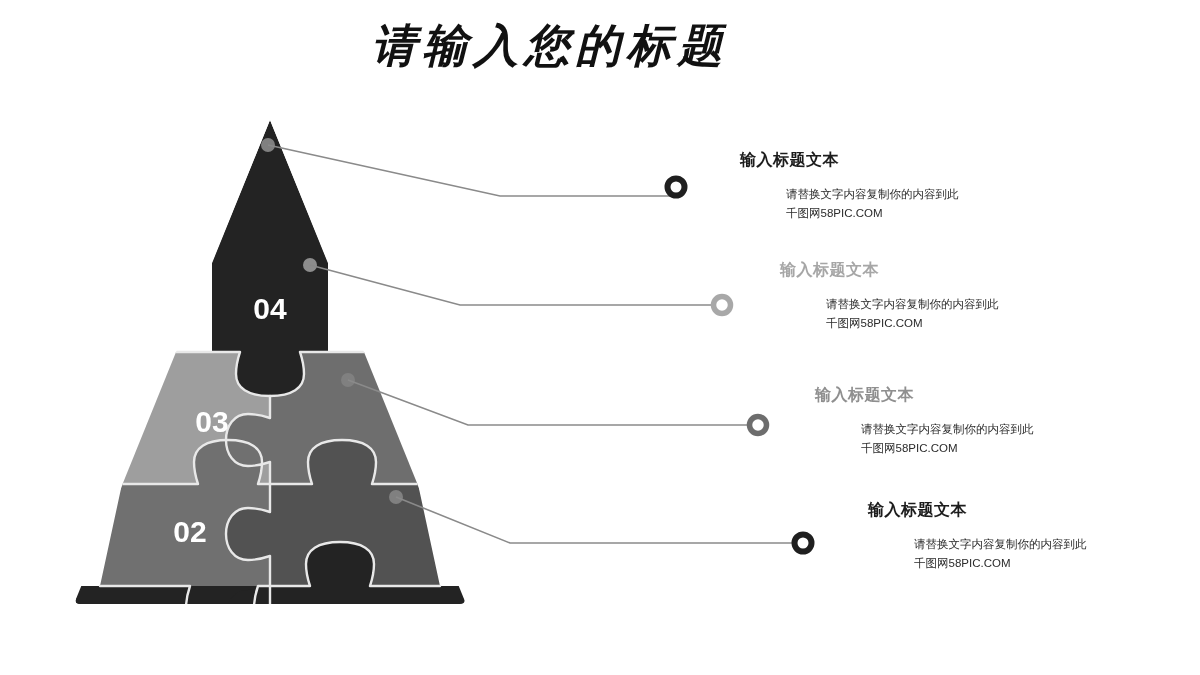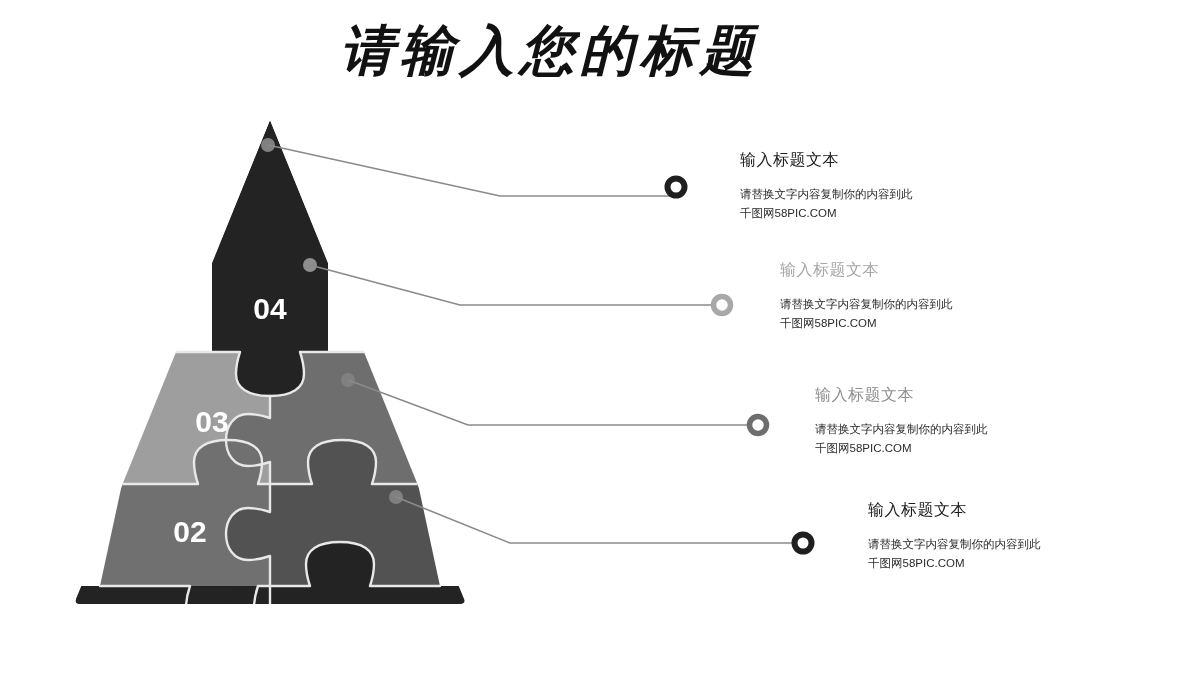--- a/index.html
+++ b/index.html
@@ -17,21 +17,21 @@
   }
 
   
   #slide-title {
     position: absolute;
     top: 18px;
     left: 0;
     width: 1100px;
     text-align: center;
     font-family: "Liberation Serif", "DejaVu Serif", serif;
-    font-size: 54px;
+    font-size: 45px;
     font-weight: 700;
     letter-spacing: 6px;
     color: #111111;
     line-height: 1.25;
     font-style: italic;
   }
 
   
   #pyramid-stage {
     position: absolute;
@@ -63,34 +63,34 @@
     height: 675px;
     pointer-events: none;
   }
 
   
   .text-block {
     position: absolute;
   }
   .tb-heading {
     font-size: 16px;
-    font-weight: 400;
+    font-weight: 700;
     line-height: 1.3;
     margin: 0 0 14px 0;
     letter-spacing: 0.5px;
     white-space: nowrap;
   }
   .tb-body {
     font-size: 11.5px;
     font-weight: 400;
     line-height: 1.65;
     color: #2b2b2b;
     white-space: nowrap;
   }
-  .tb-body span { display: block; }
+  .tb-body span { display: block; margin-left: 46px; }
 
   #text-block-1 { left: 740px; top: 150px; }
   #text-block-2 { left: 780px; top: 260px; }
   #text-block-3 { left: 815px; top: 385px; }
   #text-block-4 { left: 868px; top: 500px; }
 </style>
 </head>
 <body style="background: rgb(255, 255, 255);">
 
 <div id="slide-title">请输入您的标题</div>

